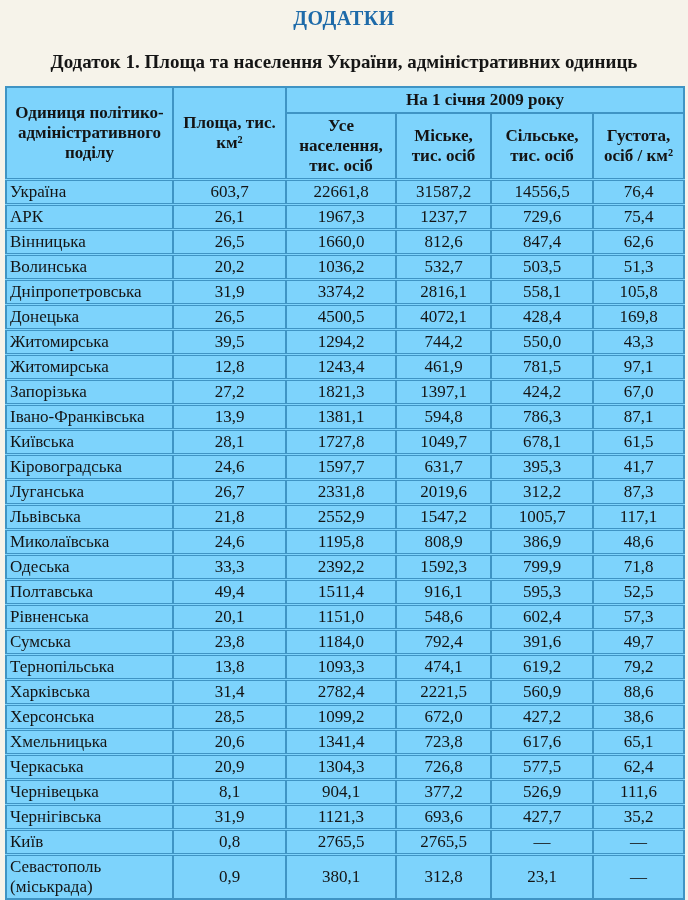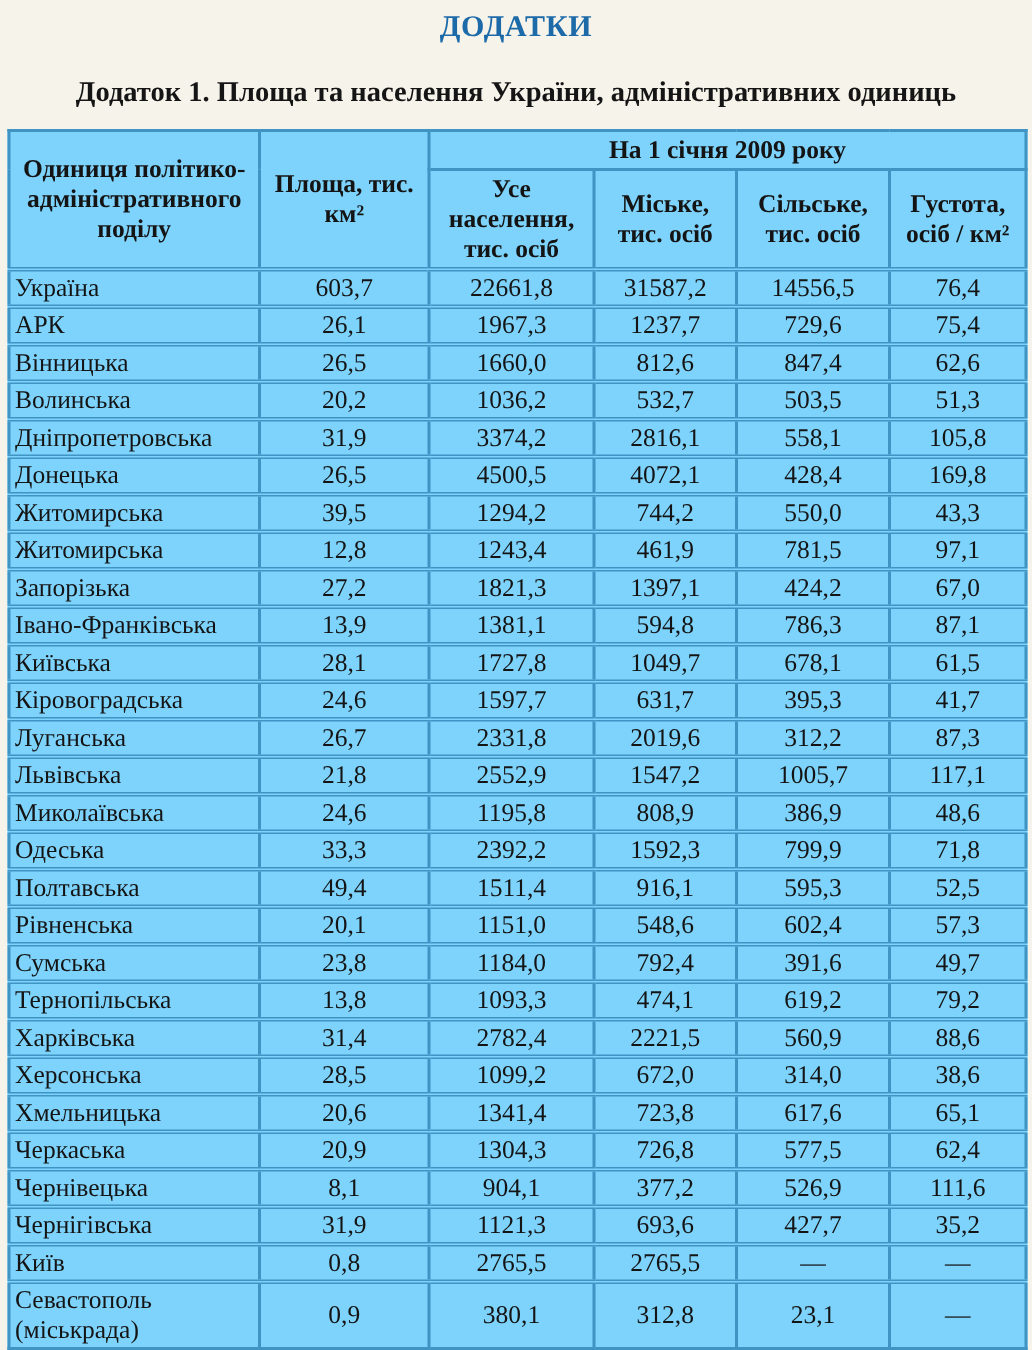--- a/index.html
+++ b/index.html
@@ -263,21 +263,21 @@
           <td class="num">2782,4</td>
           <td class="num">2221,5</td>
           <td class="num">560,9</td>
           <td class="num">88,6</td>
         </tr>
         <tr>
           <td class="name">Херсонська</td>
           <td class="num">28,5</td>
           <td class="num">1099,2</td>
           <td class="num">672,0</td>
-          <td class="num">314,0</td>
+          <td class="num">427,2</td>
           <td class="num">38,6</td>
         </tr>
         <tr>
           <td class="name">Хмельницька</td>
           <td class="num">20,6</td>
           <td class="num">1341,4</td>
           <td class="num">723,8</td>
           <td class="num">617,6</td>
           <td class="num">65,1</td>
         </tr>

